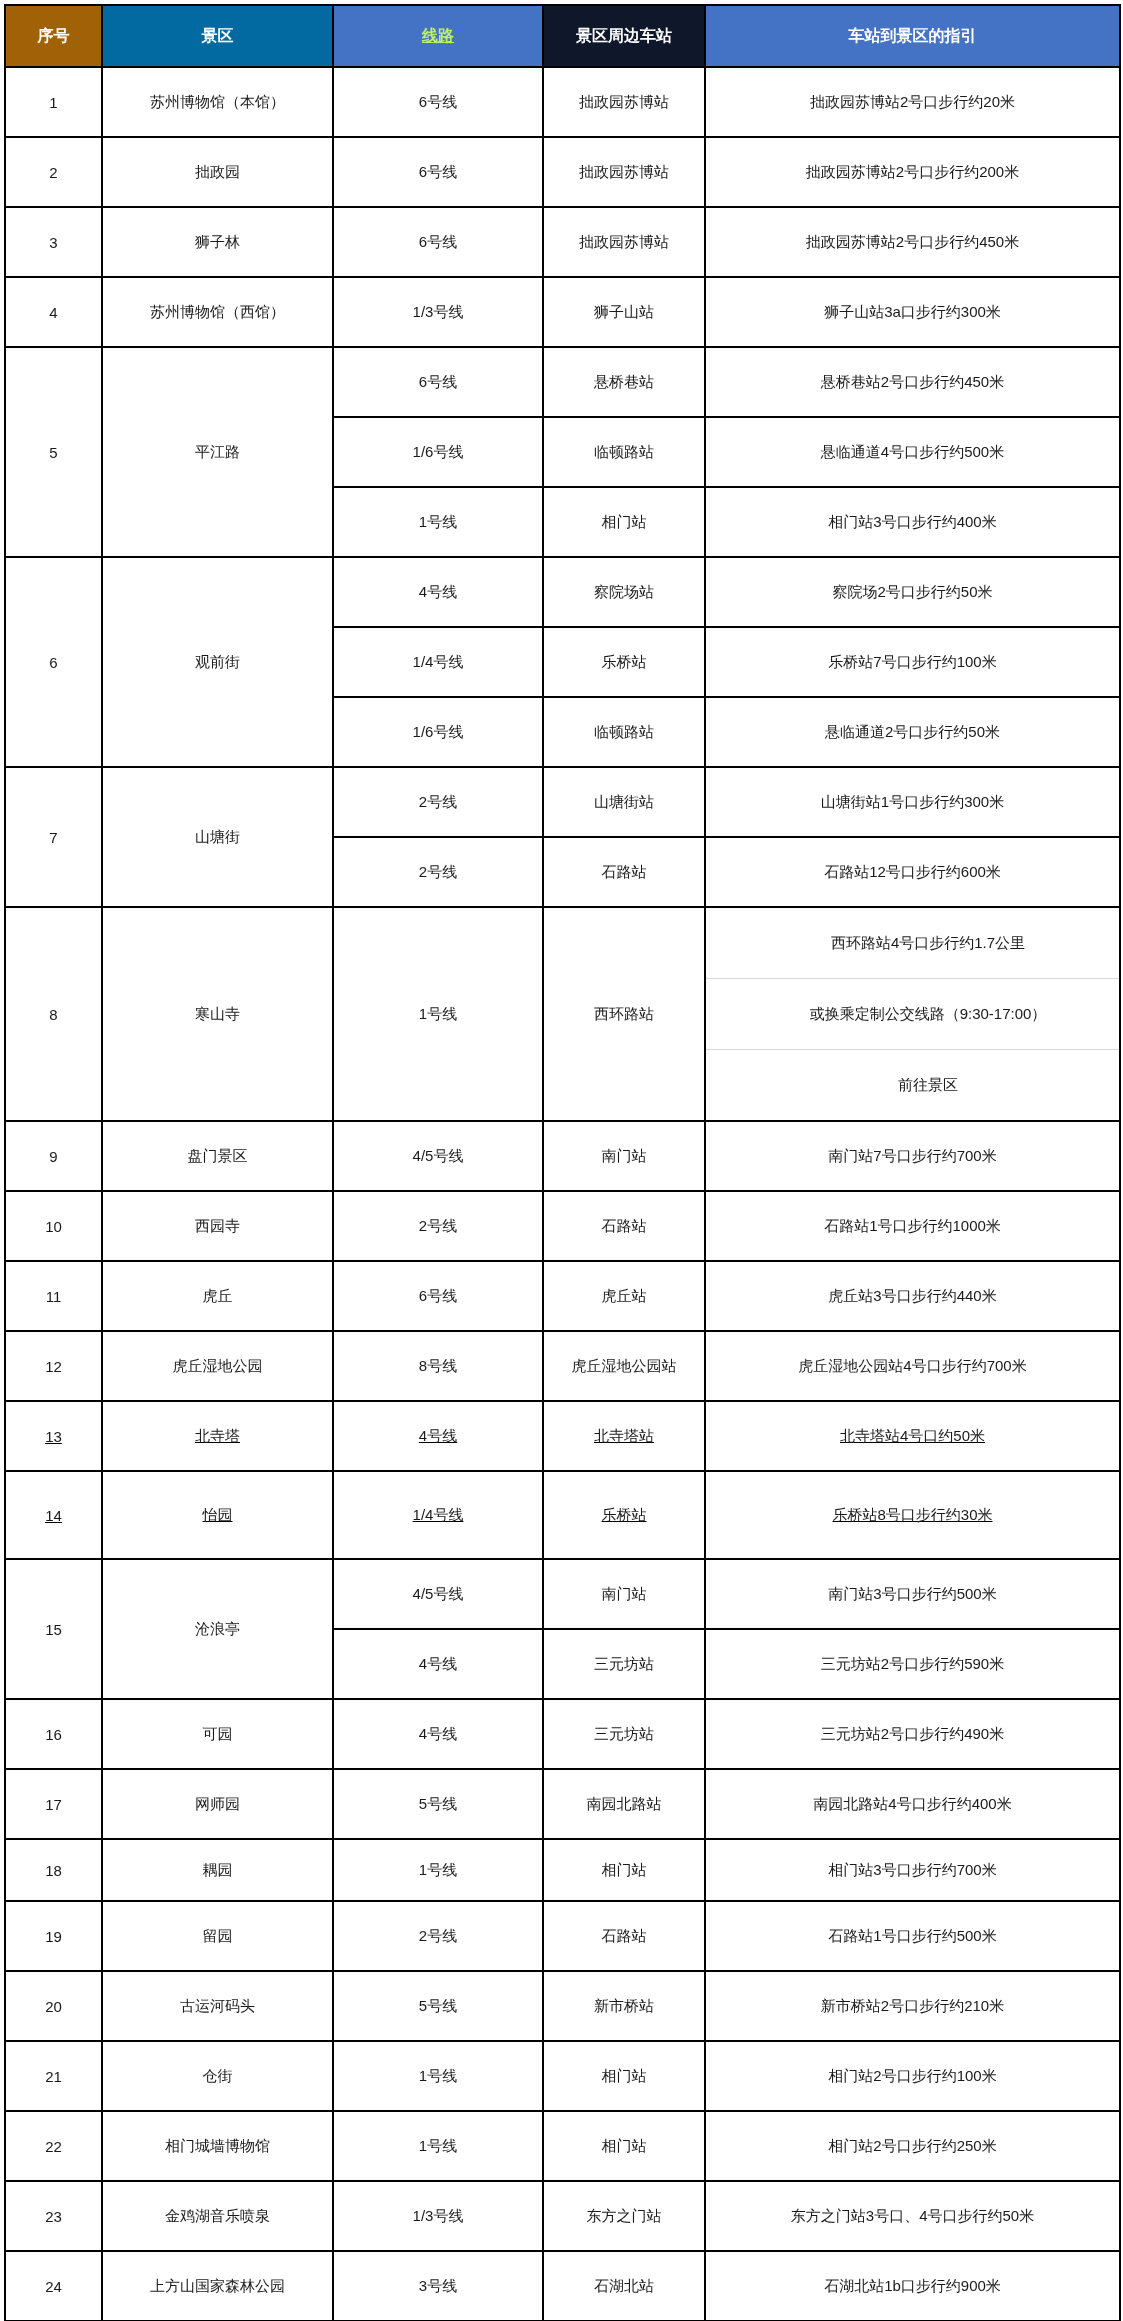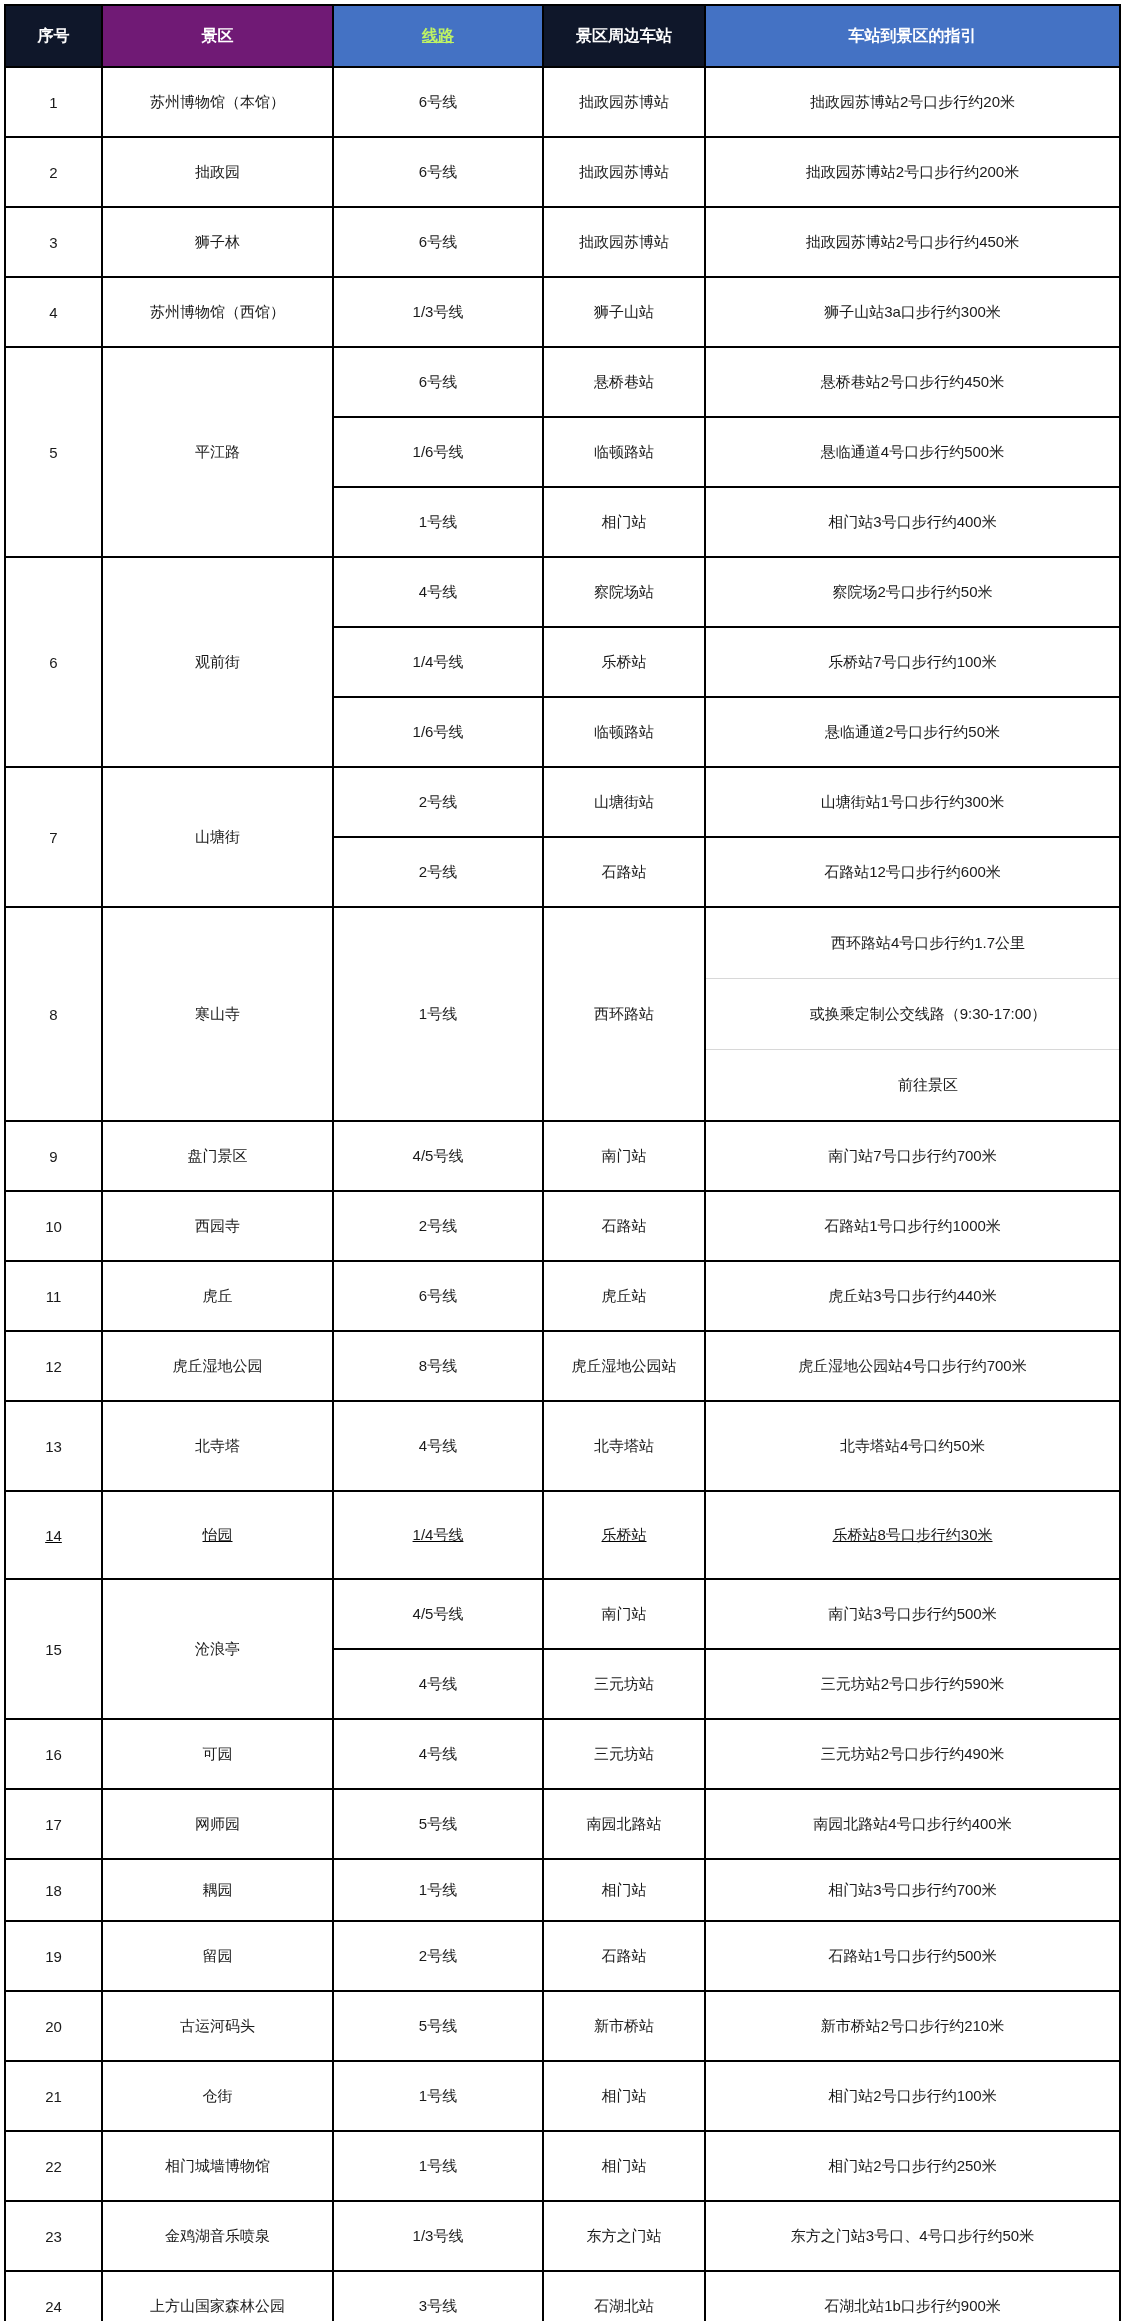--- a/index.html
+++ b/index.html
@@ -53,22 +53,22 @@
   <table class="metro">
     <colgroup>
       <col style="width:97px">
       <col style="width:231px">
       <col style="width:210px">
       <col style="width:162px">
       <col style="width:415px">
     </colgroup>
     <thead>
       <tr>
-        <th style="background: #0f172a; color: rgb(255, 255, 255); font-family: Liberation Mono, monospace;">序号</th>
-        <th style="background: #701a75; color: rgb(255, 255, 255);">景区</th>
+        <th style="background: #a16207; color: rgb(255, 255, 255); font-family: Liberation Mono, monospace;">序号</th>
+        <th style="background: #0369a1; color: rgb(255, 255, 255);">景区</th>
         <th style="background: rgb(68, 114, 196); color: #bef264; text-decoration: underline;">线路</th>
         <th style="background: #0f172a; color: rgb(255, 255, 255);">景区周边车站</th>
         <th style="background: rgb(68, 114, 196); color: rgb(255, 255, 255);">车站到景区的指引</th>
       </tr>
     </thead>
     <tbody id="tbody">
         <tr style="height: 70px;">
           <td rowspan="1">1</td>
           <td rowspan="1">苏州博物馆（本馆）</td>
           <td>6号线</td>
@@ -174,21 +174,21 @@
           <td>虎丘站</td>
           <td>虎丘站3号口步行约440米</td>
         </tr>
         <tr style="height: 70px;">
           <td rowspan="1">12</td>
           <td rowspan="1">虎丘湿地公园</td>
           <td>8号线</td>
           <td>虎丘湿地公园站</td>
           <td>虎丘湿地公园站4号口步行约700米</td>
         </tr>
-        <tr style="height: 90px;">
+        <tr style="height: 70px; text-decoration: underline;">
           <td rowspan="1">13</td>
           <td rowspan="1">北寺塔</td>
           <td>4号线</td>
           <td>北寺塔站</td>
           <td>北寺塔站4号口约50米</td>
         </tr>
         <tr style="height: 88px; text-decoration: underline;">
           <td rowspan="1">14</td>
           <td rowspan="1">怡园</td>
           <td>1/4号线</td>

